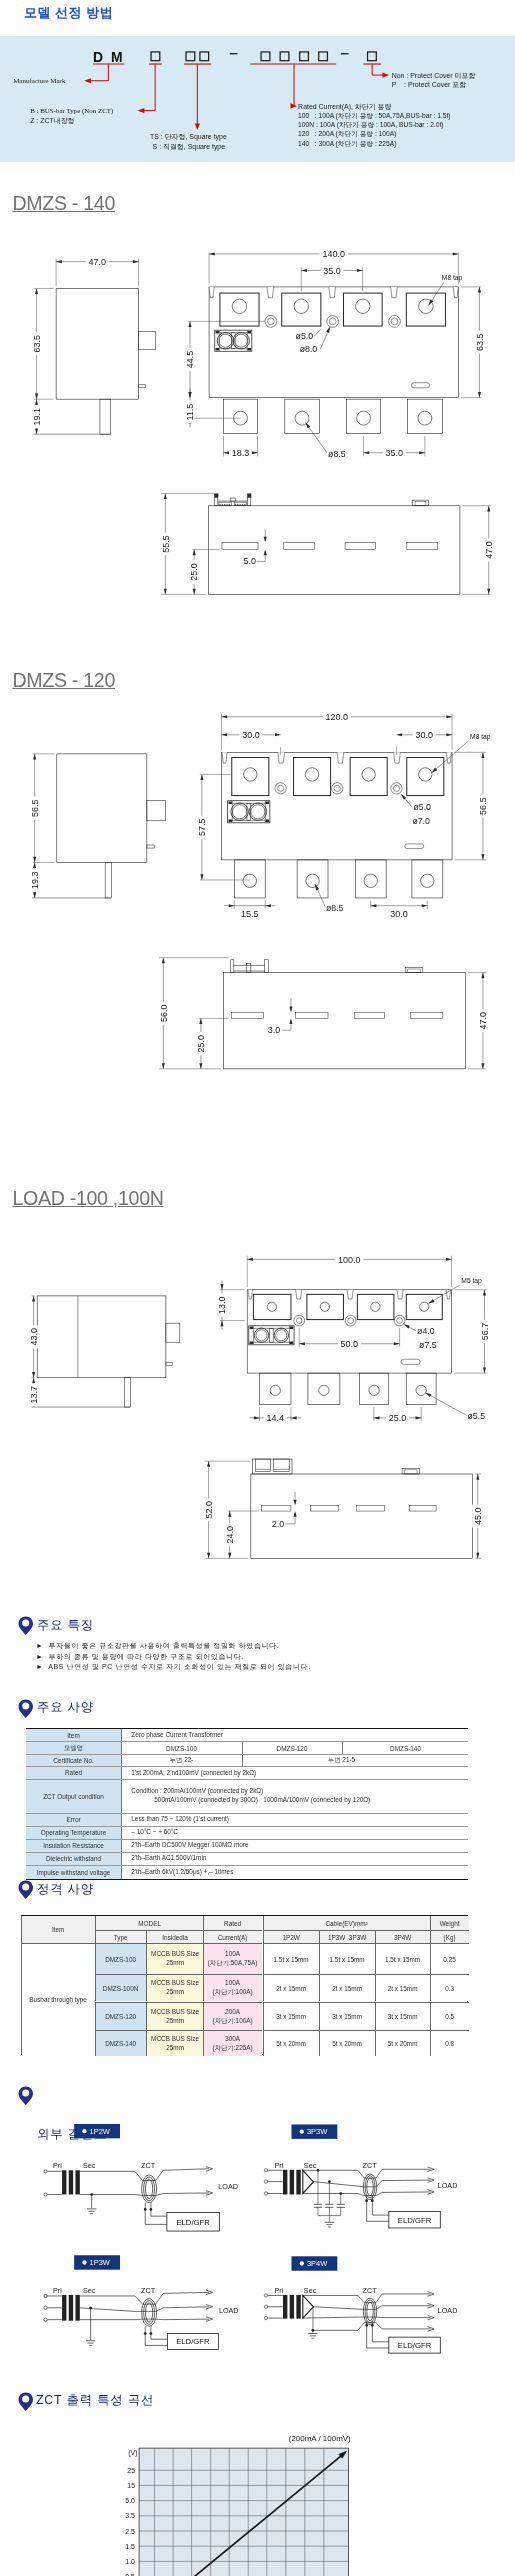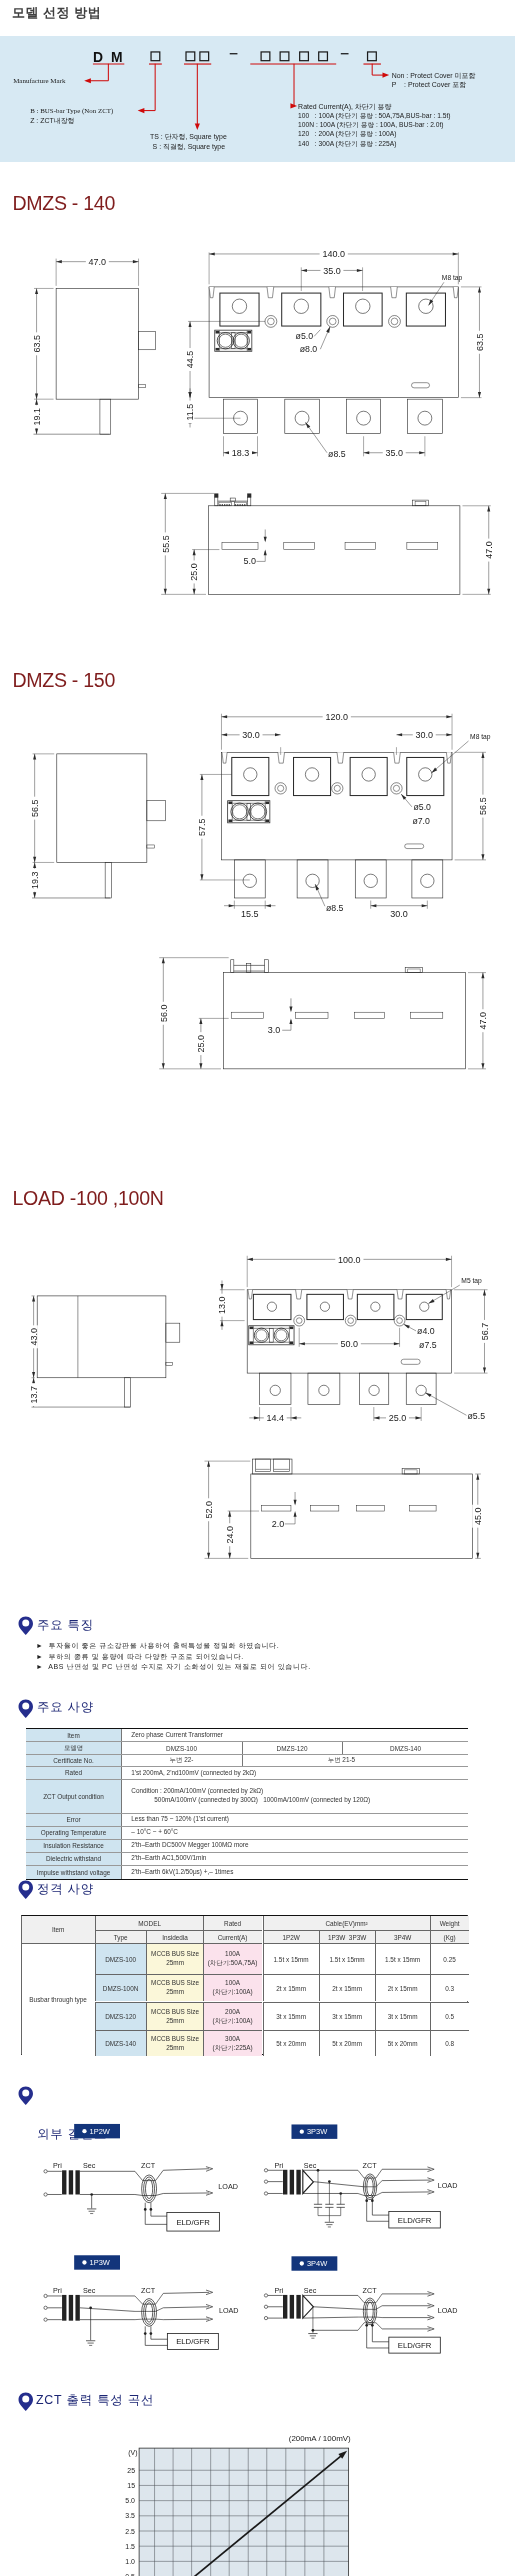--- a/index.html
+++ b/index.html
@@ -1,22 +1,22 @@
 <!DOCTYPE html>
 <html lang="ko" style="font-size:8.2px"><head><meta charset="utf-8">
 <style>
   html,body{margin:0;padding:0;background:#fff;}
   body{width:515px;height:2706px;position:relative;font-family:"Liberation Sans",sans-serif;}
   .abs{position:absolute;}
   .hd{position:absolute;font-weight:normal;color:#1c2674;font-size:12.4px;letter-spacing:0.8px;line-height:1;}
-  .dmzt{position:absolute;color:#7f1d1d;font-size:19.6px;letter-spacing:-0.3px;line-height:1;}
+  .dmzt{position:absolute;color:#737373;font-size:19.6px;letter-spacing:-0.3px;line-height:1;text-decoration:underline;}
   svg{position:absolute;left:0;overflow:visible;}
 </style></head><body>
 
-<div class="abs" style="left:12px;top:4.1px;font-size:13px;font-weight:bold;color:#404040;letter-spacing:0.5px;">모델 선정 방법</div>
+<div class="abs" style="left:24px;top:4.1px;font-size:13px;font-weight:bold;color:#1d4ed8;letter-spacing:0.5px;">모델 선정 방법</div>
 
 <div class="abs" style="left:0;top:36px;width:515px;height:126px;background:#d7e9f3;"></div>
 
 <svg class="abs" style="top:36px" width="515" height="126" viewBox="0 70 1000 245">
     <g>
       <text x="211" y="121" font-family="Liberation Sans, sans-serif" font-size="27" fill="#111" text-anchor="middle" font-weight="bold" letter-spacing="4">D M</text>
       <line x1="180" y1="124.5" x2="241" y2="124.5" stroke="#cf0a0a" stroke-width="2.2"></line>
     </g>
     <g>
       <rect x="293" y="101" width="17" height="17" stroke="#1b1b1b" stroke-width="2.4" fill="none"></rect>
@@ -67,21 +67,21 @@
       <line x1="723" y1="124" x2="723" y2="146" stroke="#cf0a0a" stroke-width="2.0"></line>
       <line x1="723" y1="146" x2="750" y2="146" stroke="#cf0a0a" stroke-width="2.0"></line>
       <polygon points="756.0,146.0 743.0,141.0 743.0,151.0" fill="#cf0a0a"></polygon>
       <text x="761" y="151" font-family="Liberation Sans, sans-serif" font-size="13.5" fill="#1b1b1b" text-anchor="start" font-weight="normal">Non : Protect Cover 미포함</text>
       <text x="761" y="169" font-family="Liberation Sans, sans-serif" font-size="13.5" fill="#1b1b1b" text-anchor="start" font-weight="normal">P&nbsp;&nbsp;&nbsp;&nbsp;: Protect Cover 포함</text>
     </g>
   </svg>
 
 <div class="dmzt" style="left:12.4px;top:194px;">DMZS - 140</div>
 
-<div class="dmzt" style="left:12.4px;top:671px;">DMZS - 150</div>
+<div class="dmzt" style="left:12.4px;top:671px;">DMZS - 120</div>
 
 <div class="dmzt" style="left:12.4px;top:1189px;">LOAD -100 ,100N</div>
 
 <svg class="abs" style="top:242px" width="515" height="371" viewBox="0 470 1000 720">
     <g>
       <rect x="109" y="560" width="160" height="215" stroke="#2b2b2b" stroke-width="1.2" fill="none"></rect>
     </g>
     <g>
       <rect x="269" y="644" width="33" height="35" stroke="#2b2b2b" stroke-width="1.1" fill="none"></rect>
     </g>

